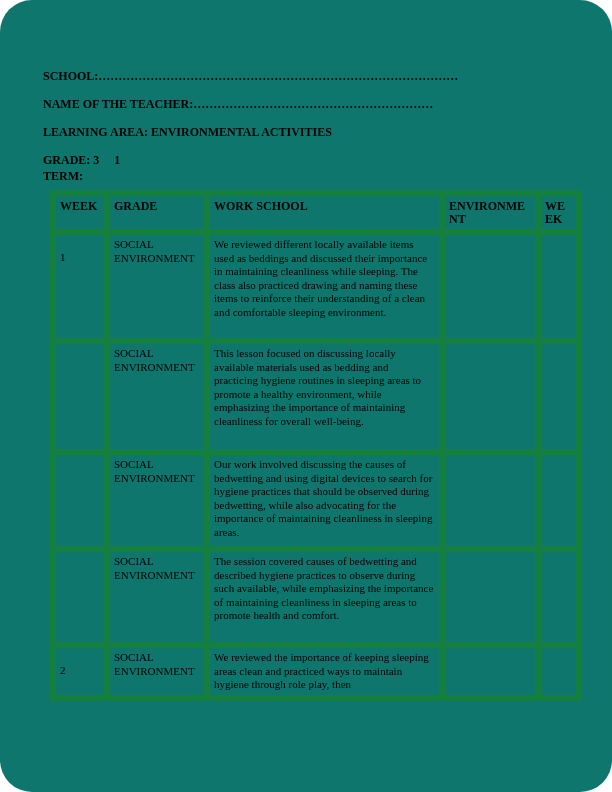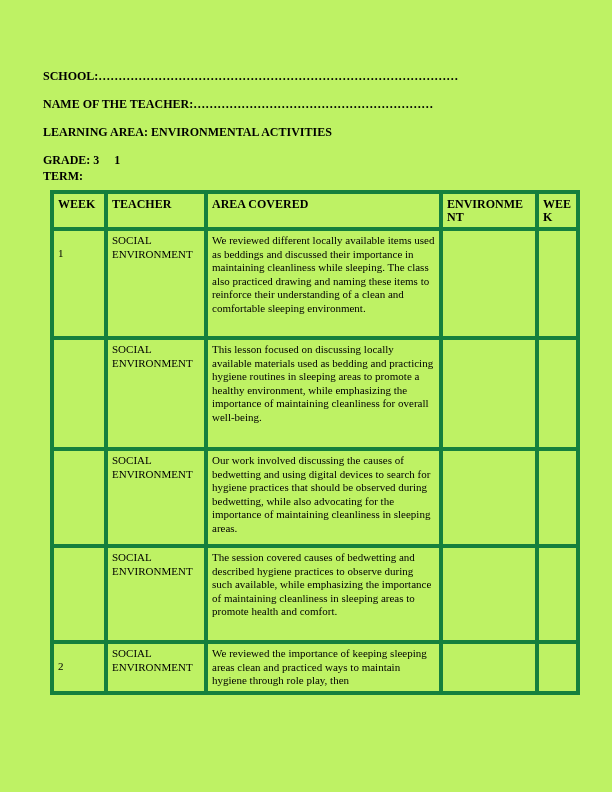--- a/index.html
+++ b/index.html
@@ -13,21 +13,22 @@
     font-family: "Liberation Serif", "DejaVu Serif", serif;
     color: #000000;
   }
   .page {
     position: relative;
     width: 612px;
     height: 792px;
     box-sizing: border-box;
     padding: 70px 0 0 43px;
     overflow: hidden;
-    background: #bef264;
+    background: #0f766e;
+    border-radius: 32px;
   }
   .doc-header {
     width: 460px;
   }
   .hline {
     margin: 0 0 15px 0;
     line-height: 13px;
     font-size: 12px;
     font-weight: bold;
     white-space: pre;
@@ -41,21 +42,21 @@
     margin-bottom: 0;
   }
   table.records {
     border-collapse: collapse;
     table-layout: fixed;
     width: 526px;
     margin: 7px 0 0 7px;
   }
   table.records th,
   table.records td {
-    border: 4px solid #15803d;
+    border: 6px solid #15803d;
     vertical-align: top;
     padding: 3px 4px;
     font-size: 11px;
     line-height: 13.5px;
     overflow: hidden;
     word-wrap: break-word;
   }
   table.records th {
     font-size: 12px;
     font-weight: bold;
@@ -99,22 +100,22 @@
     <colgroup>
       <col class="c-week">
       <col class="c-strand">
       <col class="c-work">
       <col class="c-reflection">
       <col class="c-sign">
     </colgroup>
     <thead>
       <tr class="r-head">
         <th>WEEK</th>
-        <th>TEACHER</th>
-        <th>AREA COVERED</th>
+        <th>GRADE</th>
+        <th>WORK SCHOOL</th>
         <th>ENVIRONMENT</th>
         <th>WEEK</th>
       </tr>
     </thead>
     <tbody>
       <tr class="r1">
         <td>
             <div class="weeknum">1</div>
           </td>
         <td>SOCIAL ENVIRONMENT</td>

